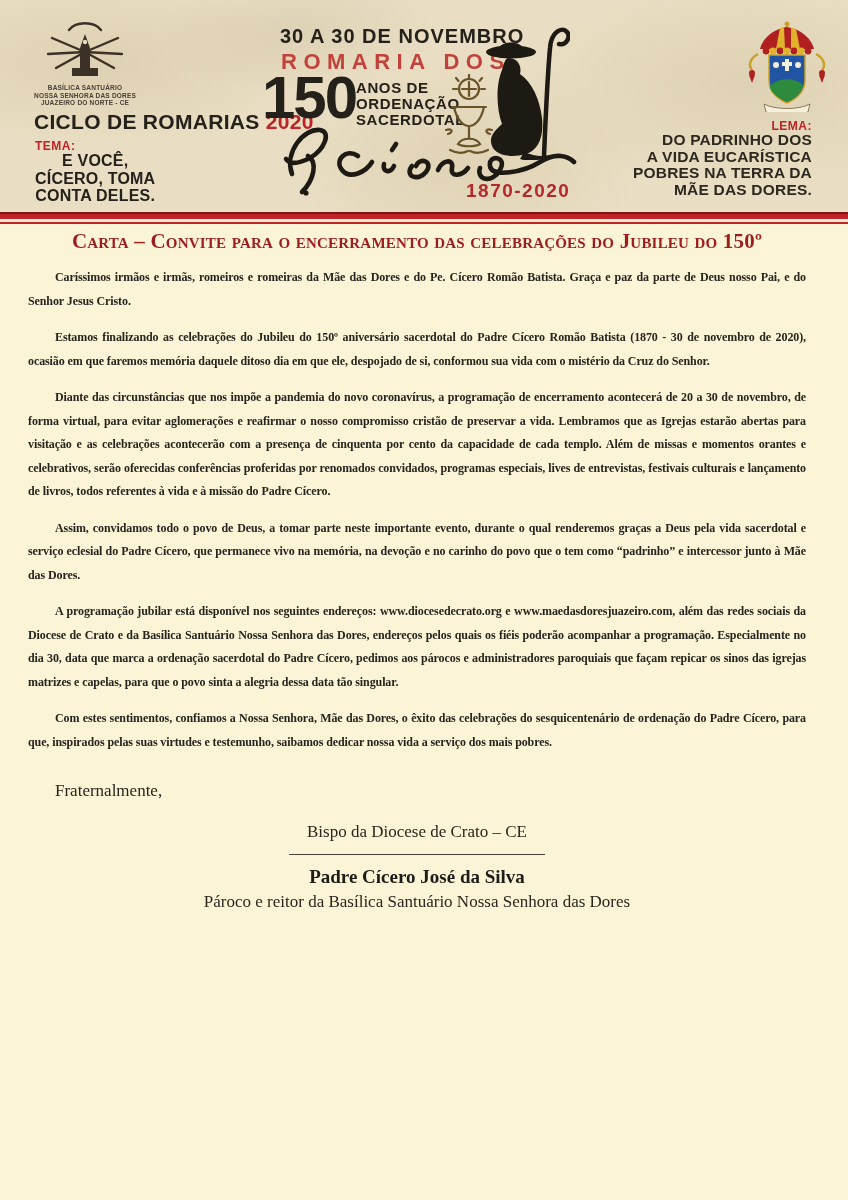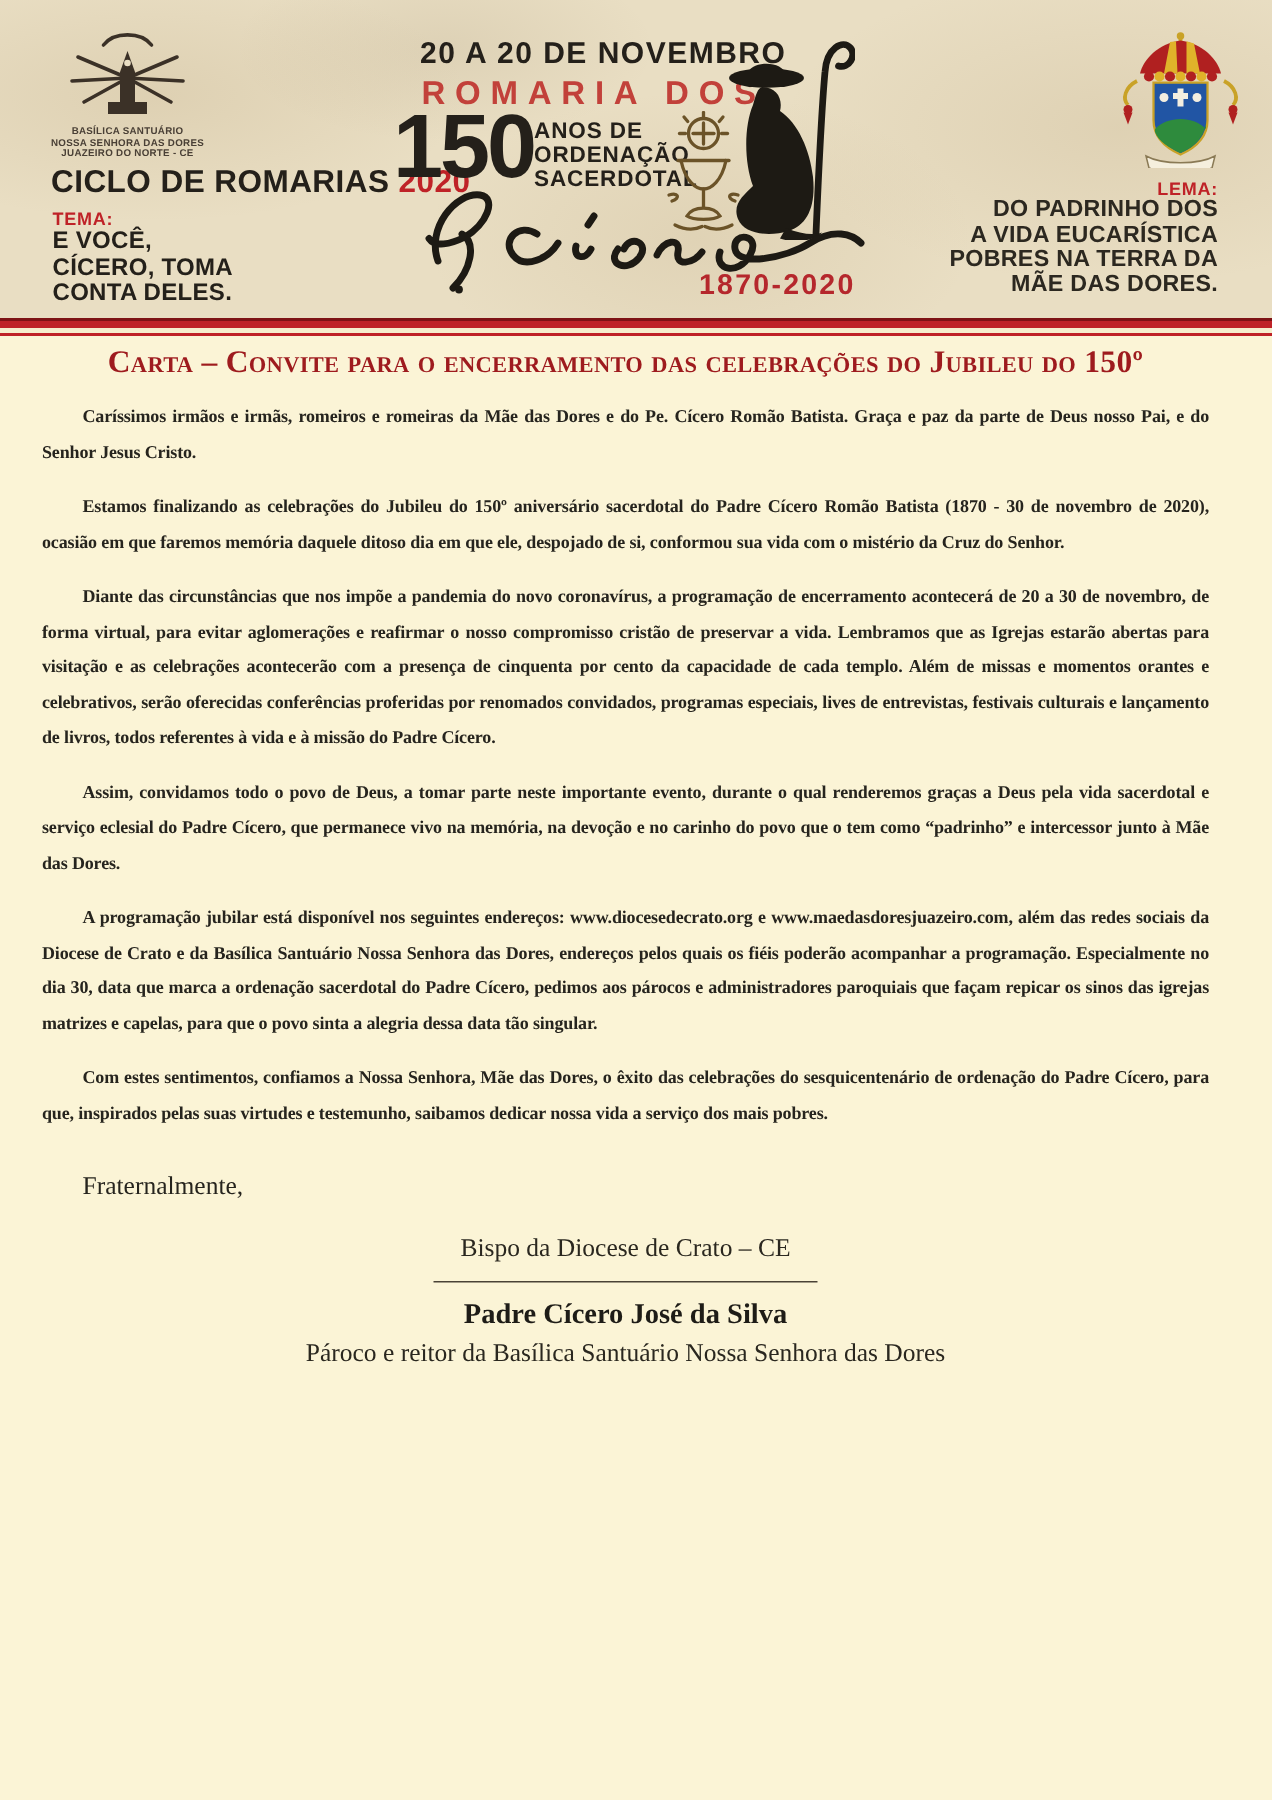--- a/index.html
+++ b/index.html
@@ -27,21 +27,21 @@
   .hdr-abs{position:absolute;}
   
   .logo-caption{position:absolute;left:14px;top:84px;width:142px;text-align:center;
     font-family:"Liberation Sans",sans-serif;font-size:6.5px;line-height:7.5px;color:#4a4036;font-weight:bold;letter-spacing:.2px;}
   .cycle{position:absolute;left:34px;top:110px;font-family:"Liberation Sans",sans-serif;
     font-weight:bold;font-size:21px;color:#24201a;letter-spacing:.3px;}
   .cycle .yr{color:#bf2227;}
   .tema-label{position:absolute;left:35px;top:139px;font-family:"Liberation Sans",sans-serif;
     font-weight:bold;font-size:12px;color:#bf2227;letter-spacing:.5px;}
   .tema-lines{position:absolute;left:35px;top:152px;font-family:"Liberation Sans",sans-serif;
-    font-weight:bold;font-size:16px;line-height:17.5px;color:#24201a;letter-spacing:.2px;}
+    font-weight:bold;font-size:16px;line-height:17.5px;color:#24201a;letter-spacing:.2px;text-align:center;}
   
   .dates{position:absolute;left:280px;top:25px;font-family:"Liberation Sans",sans-serif;
     font-weight:bold;font-size:20px;color:#24201a;letter-spacing:1px;}
   .romaria{position:absolute;left:281px;top:49px;font-family:"Liberation Sans",sans-serif;
     font-weight:bold;font-size:22px;color:#c2413a;letter-spacing:6.5px;}
   .num150{position:absolute;left:262px;top:68px;font-family:"Liberation Sans",sans-serif;
     font-weight:bold;font-size:60px;line-height:60px;color:#24201a;letter-spacing:-2px;}
   .years-lines{position:absolute;left:356px;top:80px;font-family:"Liberation Sans",sans-serif;
     font-weight:bold;font-size:15px;line-height:16px;color:#24201a;letter-spacing:.6px;}
   .period{position:absolute;left:466px;top:180px;font-family:"Liberation Sans",sans-serif;
@@ -98,21 +98,21 @@
   <div class="cycle">
     <span>CICLO DE ROMARIAS </span><span class="yr">2020</span>
   </div>
   <div class="tema-label">TEMA:</div>
   <div class="tema-lines">
       <div>E VOCÊ,</div>
       <div>CÍCERO, TOMA</div>
       <div>CONTA DELES.</div>
     </div>
 
-  <div class="dates">20 A 20 DE NOVEMBRO</div>
+  <div class="dates">30 A 30 DE NOVEMBRO</div>
   <div class="romaria">ROMARIA DOS</div>
   <div class="num150">150</div>
   <div class="years-lines">
       <div>ANOS DE</div>
       <div>ORDENAÇÃO</div>
       <div>SACERDOTAL</div>
     </div>
 
   <svg class="hdr-abs" style="left:444px;top:74px" width="50" height="84" viewBox="0 0 50 84">
     <g stroke="#6b5328" stroke-width="2.2" fill="none" stroke-linecap="round">

